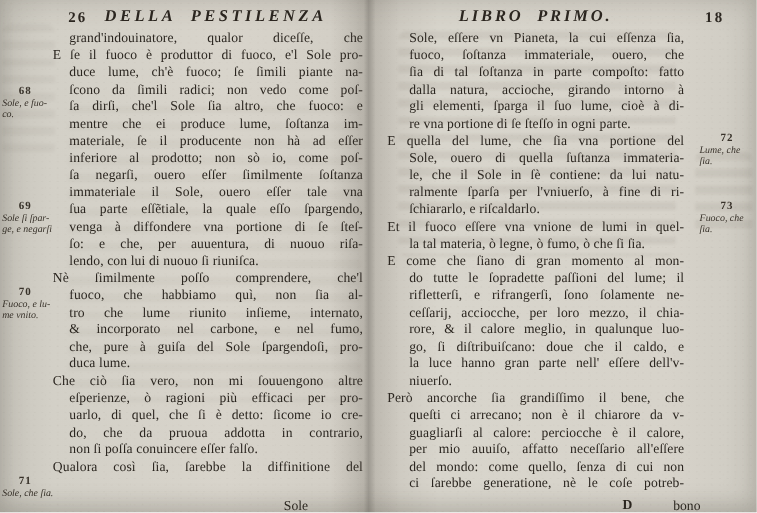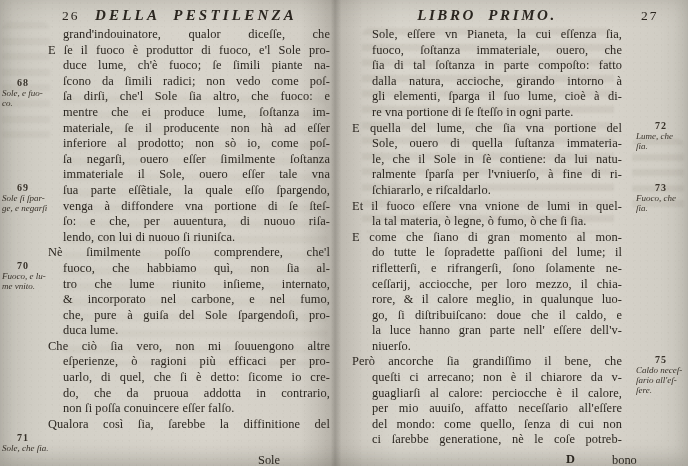--- a/index.html
+++ b/index.html
@@ -46,21 +46,21 @@
   }
   .bleed.b1{left:362px;top:28px;width:252px;height:205px;opacity:.75;}
   .bleed.b2{left:632px;top:138px;width:52px;height:75px;opacity:.7;}
   .bleed.b3{left:62px;top:96px;width:266px;height:270px;opacity:.38;}
   .bleed.b4{left:2px;top:22px;width:48px;height:120px;opacity:.5;}
 
   
   .runhead{position:absolute;top:7px;font-style:italic;font-weight:700;font-size:15px;white-space:nowrap;}
   .rh-left-title{left:48px;width:282px;text-align:center;letter-spacing:3.2px;word-spacing:7px;padding-left:14px;box-sizing:border-box;}
   .rh-right-title{left:352px;width:270px;text-align:center;letter-spacing:2.6px;word-spacing:6px;}
-  .pagenum{position:absolute;top:8px;font-weight:400;font-size:13.5px;letter-spacing:2px;}
+  .pagenum{position:absolute;top:8px;font-weight:700;font-size:13.5px;letter-spacing:2px;}
   .pn-left{left:62px;}
   .pn-right{left:641px;}
 
   
   .pbody{position:absolute;top:27px;font-size:12.4px;line-height:15.6px;}
   .pbody.page-left{left:48px;width:282px;}
   .pbody.page-right{left:352px;width:270px;}
   .tline{
     text-align:justify;text-align-last:justify;
     white-space:nowrap;
@@ -92,21 +92,21 @@
 
   <div class="bleed b1"></div>
   <div class="bleed b2"></div>
   <div class="bleed b3"></div>
   <div class="bleed b4"></div>
 
   <div class="pagenum pn-left">26</div>
   <div class="runhead rh-left-title">DELLA PESTILENZA</div>
 
   <div class="runhead rh-right-title">LIBRO PRIMO.</div>
-  <div class="pagenum pn-right">27</div>
+  <div class="pagenum pn-right">18</div>
 
   <div class="pbody page-left">
       <div class="tline">grand'indouinatore, qualor diceſſe, che</div>
       <div class="tline pstart">E ſe il fuoco è produttor di fuoco, e'l Sole pro-</div>
       <div class="tline">duce lume, ch'è fuoco; ſe ſimili piante na-</div>
       <div class="tline">ſcono da ſimili radici; non vedo come poſ-</div>
       <div class="tline">ſa dirſi, che'l Sole ſia altro, che fuoco: e</div>
       <div class="tline">mentre che ei produce lume, ſoſtanza im-</div>
       <div class="tline">materiale, ſe il producente non hà ad eſſer</div>
       <div class="tline">inferiore al prodotto; non sò io, come poſ-</div>
@@ -184,26 +184,20 @@
       <div class="mnote" style="top: 120.6px;">
         <div class="mnum">72</div>
         <div class="mlabel">Lume, che</div>
         <div class="mlabel">ſia.</div>
       </div>
       <div class="mnote" style="top: 183px;">
         <div class="mnum">73</div>
         <div class="mlabel">Fuoco, che</div>
         <div class="mlabel">ſia.</div>
       </div>
-      <div class="mnote" style="top: 354.6px;">
-        <div class="mnum">75</div>
-        <div class="mlabel">Caldo neceſ-</div>
-        <div class="mlabel">ſario all'eſ-</div>
-        <div class="mlabel">ſere.</div>
-      </div>
     </div>
 
   <div class="catchword cw-left">Sole</div>
   <div class="signature sig-right">D</div>
   <div class="catchword cw-right">bono</div>
 
   <div class="gutter-shadow"></div>
   <div class="gutter-line"></div>
   <div class="noise"></div>
   <div class="vignette"></div>

